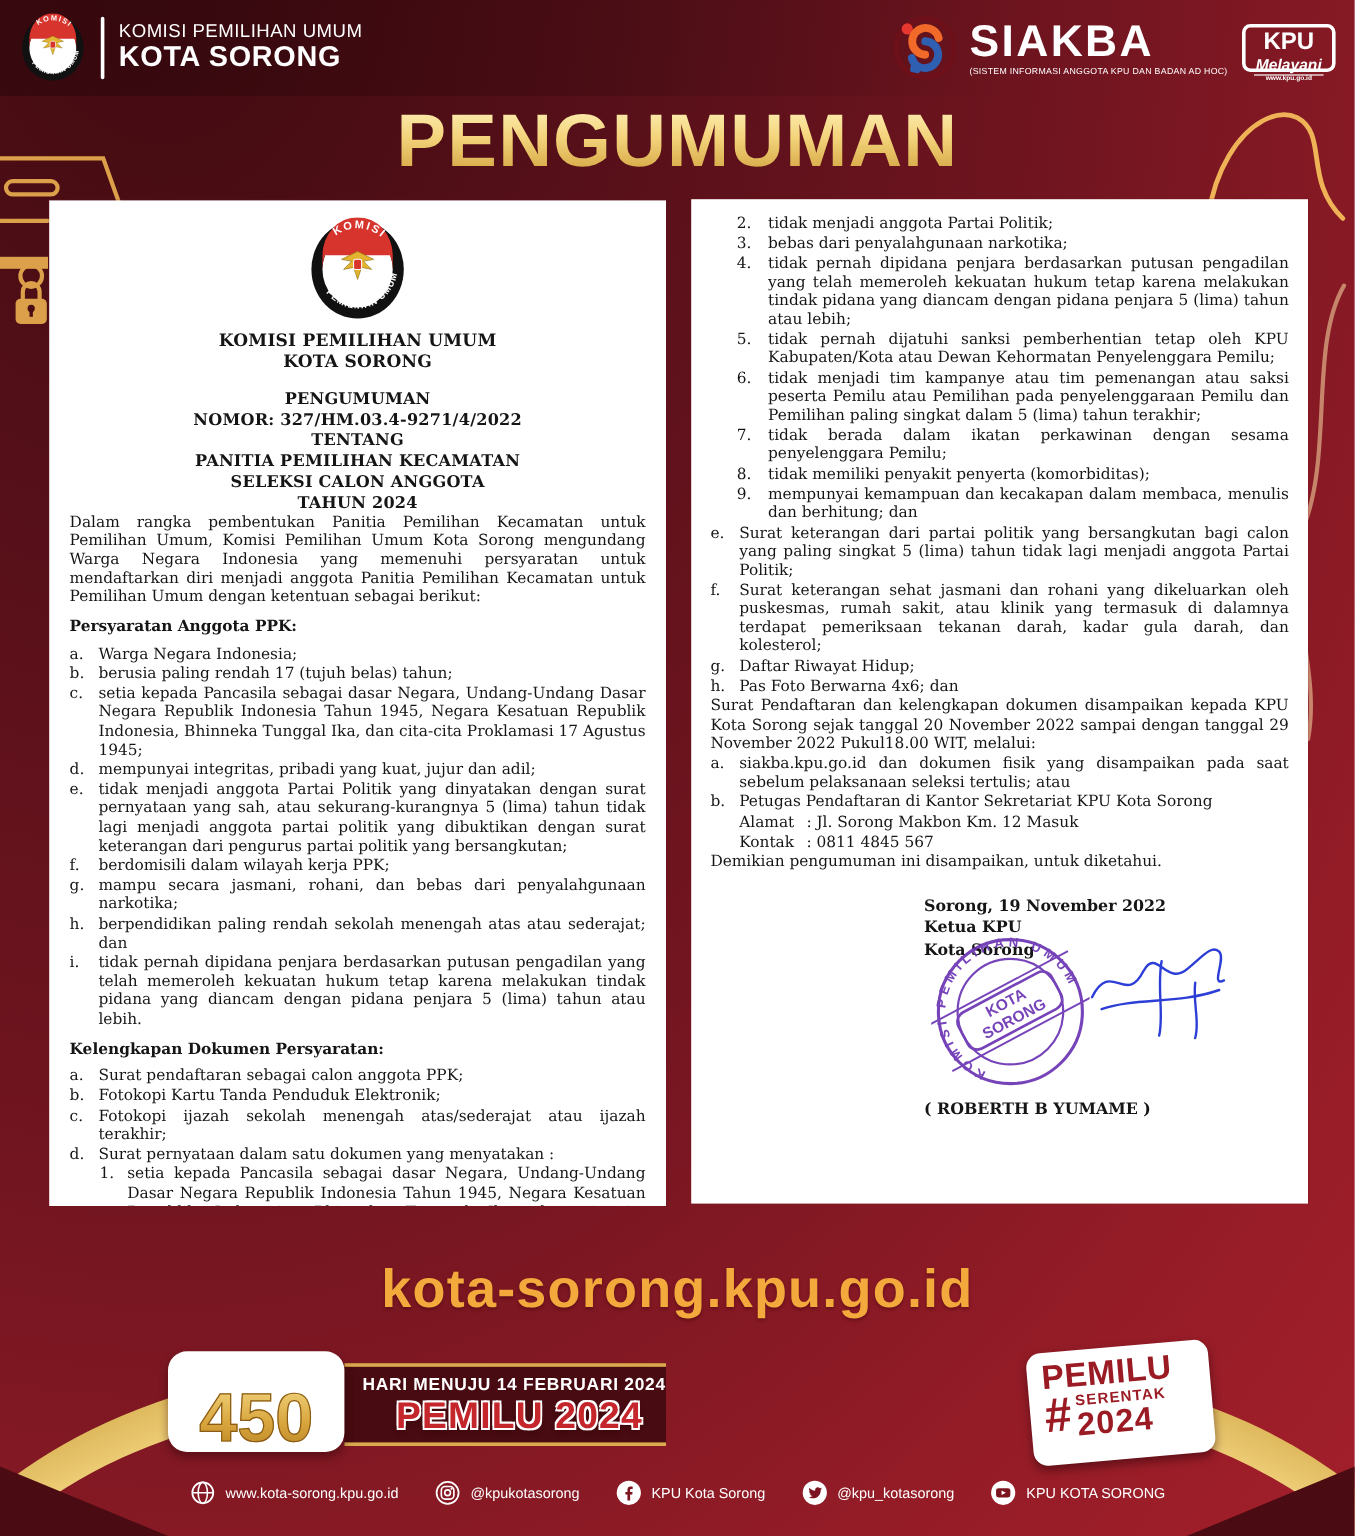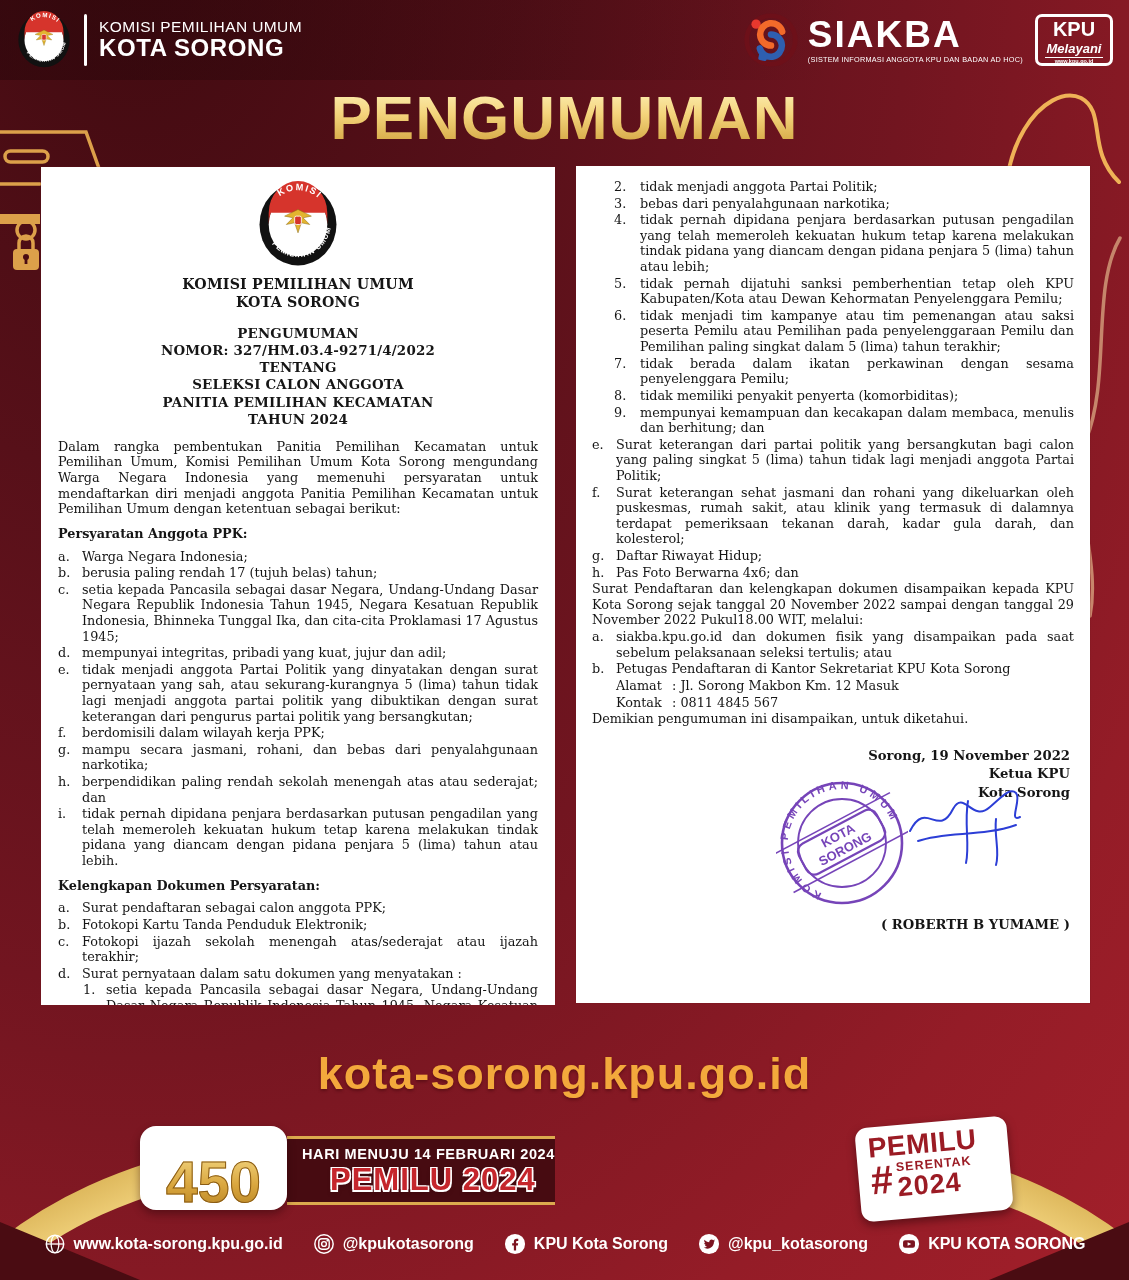--- a/index.html
+++ b/index.html
@@ -12,52 +12,52 @@
   .brand{display:flex;align-items:center;gap:12px;}
   .brand-divider{width:3px;height:52px;background:#fff;border-radius:2px;}
   .brand-text{color:#fff;line-height:1.08;}
   .brand-line1{font-size:15.5px;font-weight:500;letter-spacing:.4px;}
   .brand-line2{font-size:24px;font-weight:800;letter-spacing:.6px;}
   .header-right{display:flex;align-items:center;gap:12px;}
   .siakba{display:flex;align-items:center;gap:9px;color:#fff;}
   .siakba-text{display:flex;flex-direction:column;align-items:flex-start;}
   .siakba-name{font-size:37px;font-weight:900;letter-spacing:2px;line-height:1;}
   .siakba-sub{font-size:7.3px;font-weight:400;letter-spacing:.25px;margin-top:2px;}
-  .melayani{width:78px;height:52px;border:3px solid #fff;border-radius:7px;color:#fff;text-align:center;box-sizing:border-box;padding-top:2px;}
+  .melayani{width:78px;height:40px;border:3px solid #fff;border-radius:7px;color:#fff;text-align:center;box-sizing:border-box;padding-top:2px;}
   .melayani-l1{font-size:20px;font-weight:900;line-height:1;}
   .melayani-l2{font-size:13px;font-weight:800;font-style:italic;line-height:1.05;border-bottom:1.5px solid #fff;display:inline-block;padding:0 2px 1px;}
   .melayani-l3{font-size:5.5px;font-weight:700;line-height:1.4;}
   
   .big-title{position:absolute;top:82px;left:0;right:0;text-align:center;font-size:62px;font-weight:900;letter-spacing:1px;
     background:linear-gradient(180deg,#fdf2bb 5%,#f4d47c 45%,#cf9f3a 95%);
     -webkit-background-clip:text;background-clip:text;color:transparent;}
   
   .panel{position:absolute;background:#fff;box-sizing:border-box;overflow:hidden;
     font-family:"DejaVu Serif", serif;font-size:12.8px;line-height:1.22;color:#151515;text-align:justify;
     box-shadow:0 0 0 1px rgba(110,20,30,.18);}
   .panel-left{left:41px;top:167px;width:514px;height:838px;padding:12px 17px 8px;}
   .panel-right{left:576px;top:166px;width:514px;height:837px;padding:13px 16px 10px;}
   .doc-logo{display:block;margin:2px auto 7px;}
   .doc-center{text-align:center;font-weight:700;}
   .doc-org{font-size:14.2px;line-height:1.3;letter-spacing:.2px;}
   .doc-heading{margin-top:13px;font-size:13.4px;line-height:1.28;letter-spacing:.2px;}
-  .intro{margin:11px 0 9px;}
+  .intro{margin:0 0 9px;}
   .subhead{font-weight:700;margin:9px 0 7px;text-align:left;}
   .row{display:flex;margin-bottom:1px;}
   .row .lab{flex:0 0 24px;}
   .row .txt{flex:1;text-align:justify;}
   .row.nested{margin-left:25px;}
   .row.nested .lab{flex:0 0 23px;}
   .row.num{margin-left:22px;}
   .row.num .lab{flex:0 0 26px;}
   .row.sub2{margin-left:24px;}
   .row.sub2 .lab2{flex:0 0 56px;}
   .para{margin:1px 0 1px;}
   
-  .sig{position:relative;width:300px;height:196px;margin:20px 4px 0 auto;text-align:right;font-weight:700;}
+  .sig{position:relative;width:300px;height:196px;margin:20px 4px 0 auto;text-align:left;font-weight:700;}
   .sig-line{line-height:1.4;font-size:13.2px;}
   .stamp{position:absolute;left:6px;top:30px;opacity:.92;}
   .sig-script{position:absolute;left:128px;top:32px;}
   .sig-name{position:absolute;left:0;right:0;bottom:10px;font-size:13.2px;}
   
   .dl-label{position:absolute;top:1022px;left:0;right:0;text-align:center;color:#fff;font-size:23px;font-weight:800;letter-spacing:.2px;}
   .dl-url{position:absolute;top:1048px;left:0;right:0;text-align:center;font-size:45px;font-weight:900;letter-spacing:1px;color:#f3a93c;text-shadow:0 2px 3px rgba(60,5,8,.45);}
   .count-box{position:absolute;left:140px;top:1126px;width:147px;height:84px;background:#fff;border-radius:16px;box-shadow:0 4px 8px rgba(40,4,8,.45);display:flex;align-items:center;justify-content:center;z-index:4;}
   .count-num{font-size:57px;font-weight:900;
     background:linear-gradient(180deg,#f6dc8a 0%,#d9a63e 55%,#b37f1f 100%);
@@ -68,21 +68,21 @@
   .count-l2{font-size:31px;font-weight:900;letter-spacing:1px;color:#c5262c;margin-top:0px;
     text-shadow:-1.5px -1.5px 0 #fff,1.5px -1.5px 0 #fff,-1.5px 1.5px 0 #fff,1.5px 1.5px 0 #fff,0 3px 4px rgba(50,4,8,.5);padding-left:28px;}
   .serentak{position:absolute;left:858px;top:1122px;width:152px;height:94px;background:#fff;border-radius:12px;transform:rotate(-5deg);box-shadow:0 4px 8px rgba(40,4,8,.5);color:#9b1b24;box-sizing:border-box;padding:7px 12px 0;z-index:4;}
   .serentak-l1{font-size:28px;font-weight:900;letter-spacing:.5px;line-height:1;}
   .serentak-row{display:flex;align-items:flex-start;gap:4px;margin-top:1px;}
   .serentak-hash{font-size:40px;font-weight:900;line-height:.85;}
   .serentak-col{display:flex;flex-direction:column;}
   .serentak-l2{font-size:12.5px;font-weight:900;letter-spacing:1px;line-height:1.1;}
   .serentak-l3{font-size:27px;font-weight:900;line-height:.95;letter-spacing:1px;}
   .social{position:absolute;left:0;right:0;top:1233px;display:flex;justify-content:center;align-items:center;gap:30px;color:#fff;z-index:5;}
-  .social-item{display:flex;align-items:center;gap:8px;font-size:16px;font-weight:700;}
+  .social-item{display:flex;align-items:center;gap:8px;font-size:12px;font-weight:400;}
   
   .deco{position:absolute;pointer-events:none;}
   .corner-bl{position:absolute;left:0;bottom:0;width:0;height:0;border-bottom:58px solid #4a0c12;border-right:140px solid transparent;z-index:2;}
   .corner-br{position:absolute;right:0;bottom:0;width:0;height:0;border-bottom:58px solid #4a0c12;border-left:140px solid transparent;z-index:2;}
 </style>
 </head>
 <body>
 
 <div class="page">
 
@@ -188,22 +188,22 @@
         <use href="#kpu-logo"></use>
       </svg>
     <div class="doc-center doc-org">
       <div>KOMISI PEMILIHAN UMUM</div>
       <div>KOTA SORONG</div>
     </div>
     <div class="doc-center doc-heading">
       <div>PENGUMUMAN</div>
       <div>NOMOR: 327/HM.03.4-9271/4/2022</div>
       <div>TENTANG</div>
+      <div>PANITIA PEMILIHAN KECAMATAN</div>
       <div>SELEKSI CALON ANGGOTA</div>
-      <div>PANITIA PEMILIHAN KECAMATAN</div>
       <div>TAHUN 2024</div>
     </div>
     <p class="intro">Dalam rangka pembentukan Panitia Pemilihan Kecamatan untuk Pemilihan Umum, Komisi Pemilihan Umum Kota Sorong mengundang Warga Negara Indonesia yang memenuhi persyaratan untuk mendaftarkan diri menjadi anggota Panitia Pemilihan Kecamatan untuk Pemilihan Umum dengan ketentuan sebagai berikut:</p>
     <div class="subhead">Persyaratan Anggota PPK:</div>
     <div class="row">
         <span class="lab">a.</span>
         <span class="txt">Warga Negara Indonesia;</span>
       </div>
     <div class="row">
         <span class="lab">b.</span>

